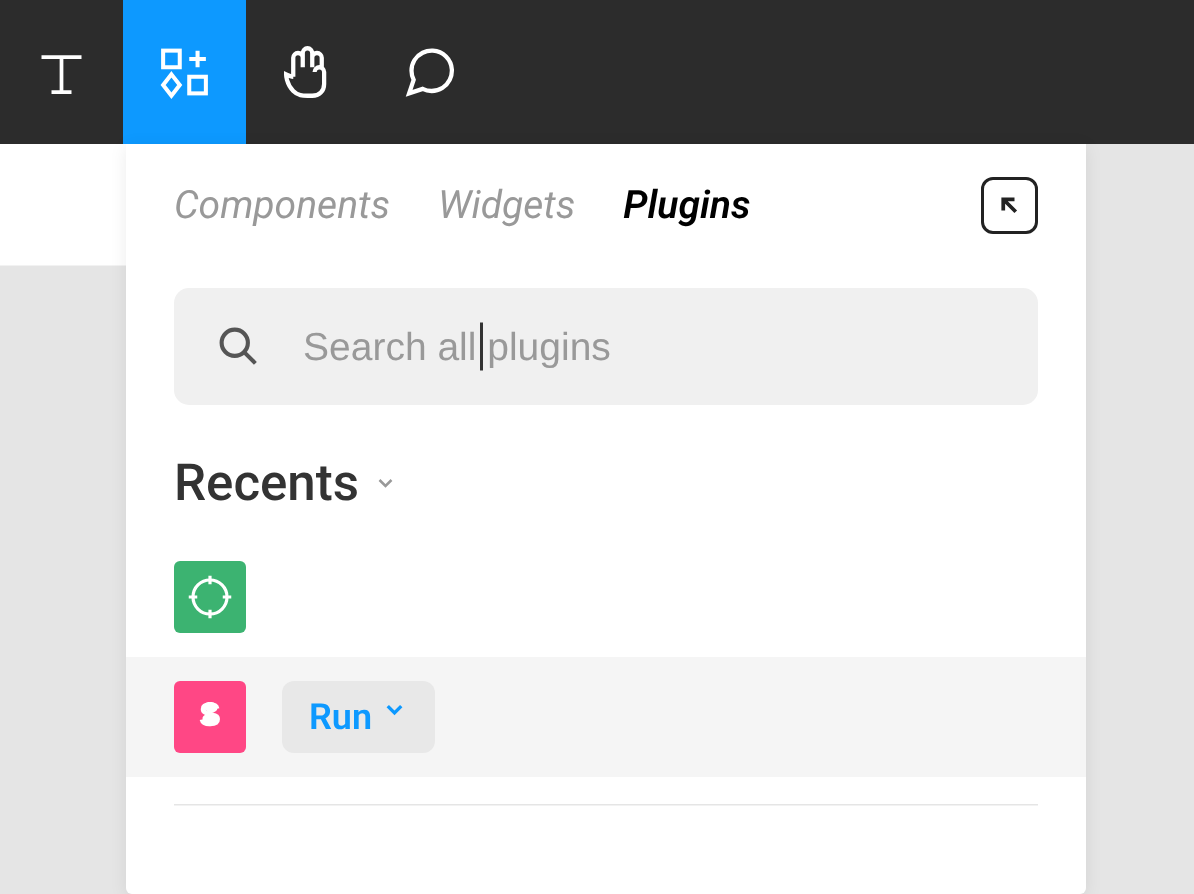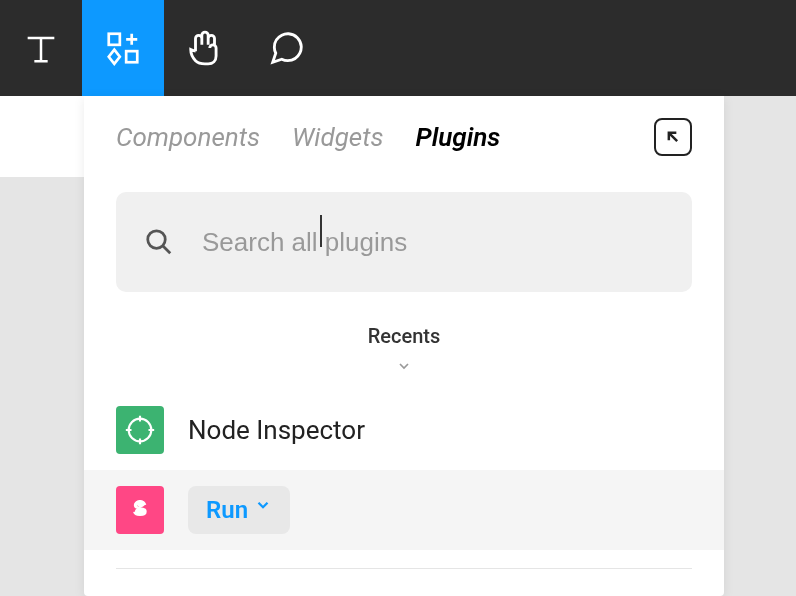--- a/index.html
+++ b/index.html
@@ -73,21 +73,21 @@
       display: flex;
       align-items: center;
       justify-content: center;
     }
     .search-row {
       padding: 14px 32px 10px;
     }
     .search-box {
       background: #f0f0f0;
       border-radius: 10px;
-      height: 100px;
+      height: 78px;
       display: flex;
       align-items: center;
       padding: 0 28px;
       gap: 28px;
     }
     .search-input {
       border: none;
       background: transparent;
       font-size: 26px;
       color: #333;
@@ -95,24 +95,23 @@
       outline: none;
     }
     .search-input::placeholder {
       color: #999;
     }
     .recents-header {
       padding: 22px 32px 16px;
       display: flex;
       align-items: center;
       gap: 10px;
-      font-size: 20px;
+      font-size: 34px;
       color: #333;
       font-weight: 500;
-      flex-direction: column;
     }
     .plugin-item {
       display: flex;
       align-items: center;
       padding: 0 32px;
       height: 80px;
       gap: 24px;
     }
     .plugin-item.hover {
       background: #f5f5f5;
@@ -218,21 +217,20 @@
     </svg>
   </div>
 
   <div class="plugin-item">
     <div class="plugin-icon" style="background:#3cb371">
       <svg width="34" height="34" viewBox="0 0 24 24" fill="none" stroke="#fff" stroke-width="1.5">
         <circle cx="12" cy="12" r="8"></circle>
         <path d="M12 2v4M12 18v4M2 12h4M18 12h4"></path>
       </svg>
     </div>
-    <div class="plugin-name">Node Inspector</div>
   </div>
 
   <div class="plugin-item hover">
     <div class="plugin-icon" style="background:#ff4785">
       <svg width="30" height="30" viewBox="0 0 24 24">
         <path fill="#fff" d="M8 7c0-2 2-3 4-3s4 1 4 3c0 2-2 2.5-4 3s-4 1-4 3c0 2 2 3 4 3s4-1 4-3" stroke="#fff" stroke-width="0"></path>
         <text x="12" y="17" text-anchor="middle" fill="#fff" font-size="18" font-weight="900" font-family="Arial">S</text>
       </svg>
     </div>
     <div class="run-btn">

